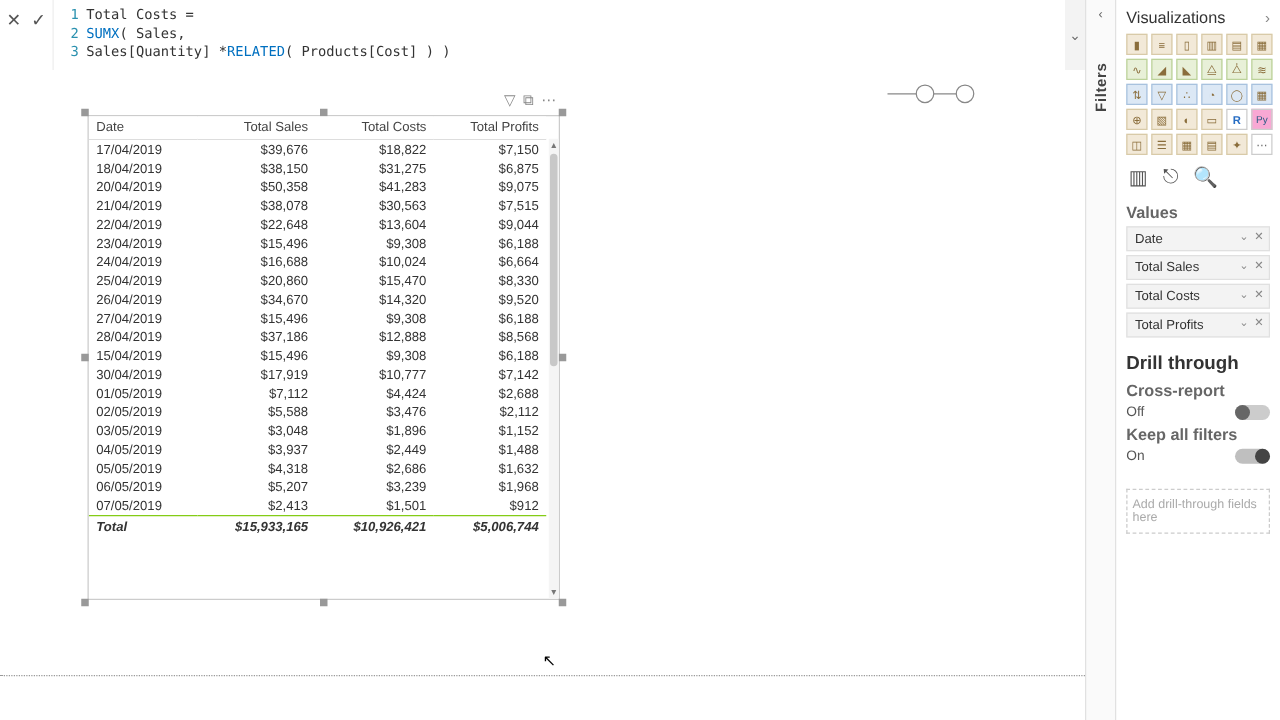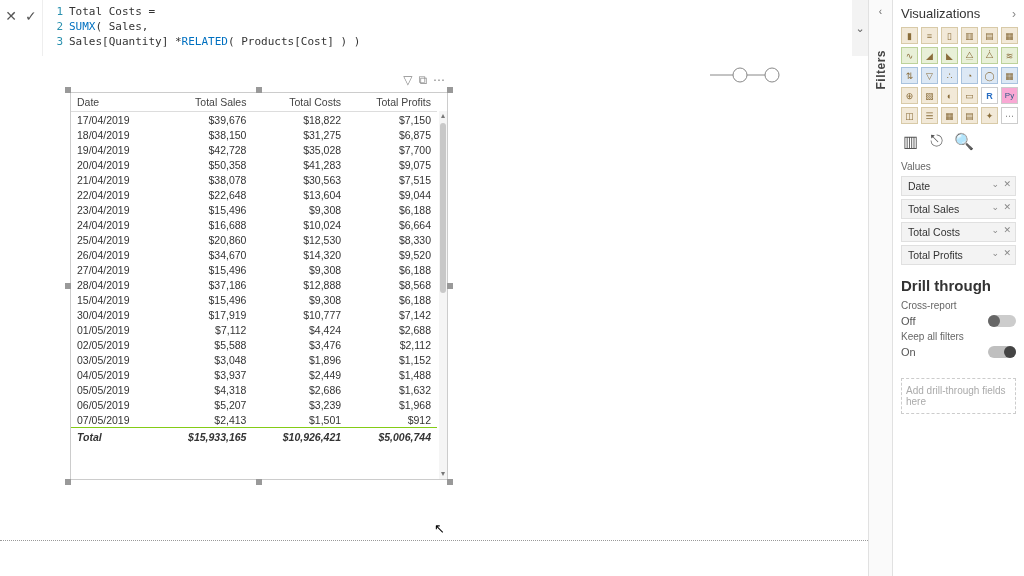--- a/index.html
+++ b/index.html
@@ -59,21 +59,21 @@
   .viz-icon { width: 17px; height: 17px; background: #f2e9d8; border: 1px solid #d8caa8; display:flex; align-items:center; justify-content:center; font-size:9px; color:#8a6d3b; cursor:pointer; }
   .viz-icon.alt { background:#e8f0d8; border-color:#bcd29a; }
   .viz-icon.blue { background:#dce8f5; border-color:#a8c2de; }
   .viz-icon.r { background:#fff; border-color:#ccc; color:#276dc3; font-weight:bold; }
   .viz-icon.py { background:#f9a8d4; border-color:#ccc; color:#2b5b84; font-weight:normal; font-size:8px; }
   .viz-icon.more { background:#fff; border-color:#ccc; color:#666; }
 
   .field-tools { display:flex; gap:12px; margin: 6px 0 10px 2px; }
   .field-tools span { font-size: 16px; color:#555; cursor:pointer; }
 
-  .section-label { font-size: 10px; color: #666; margin: 4px 0; }
+  .section-label { font-size: 13px; color: #666; margin: 4px 0; font-weight: bold; }
   .field-well { background: #f3f3f3; border: 1px solid #e0e0e0; font-size: 10.5px; padding: 3px 20px 3px 6px; margin-bottom: 3px; position: relative; color:#333; cursor:pointer; }
   .field-well .well-icons { position:absolute; right:3px; top:2px; font-size:9px; color:#888; letter-spacing:1px; }
 
   .drill-header { font-size: 15px; color:#333; margin: 12px 0 6px; font-weight:600; }
   .drill-row { display:flex; align-items:center; justify-content:space-between; font-size:11px; color:#555; margin: 4px 0; }
   .toggle { width: 28px; height: 12px; border-radius: 6px; background: #ccc; position: relative; }
   .toggle .knob { width: 12px; height: 12px; border-radius: 50%; background: #666; position: absolute; top:0; }
   .toggle.off .knob { left: 0; }
   .toggle.on { background: #bfbfbf; }
   .toggle.on .knob { right: 0; background:#444; }
@@ -151,26 +151,20 @@
               <td class="num">$18,822</td>
               <td class="num">$7,150</td>
             </tr>
             <tr>
               <td>18/04/2019</td>
               <td class="num">$38,150</td>
               <td class="num">$31,275</td>
               <td class="num">$6,875</td>
             </tr>
             <tr>
-              <td>19/04/2019</td>
-              <td class="num">$42,728</td>
-              <td class="num">$35,028</td>
-              <td class="num">$7,700</td>
-            </tr>
-            <tr>
               <td>20/04/2019</td>
               <td class="num">$50,358</td>
               <td class="num">$41,283</td>
               <td class="num">$9,075</td>
             </tr>
             <tr>
               <td>21/04/2019</td>
               <td class="num">$38,078</td>
               <td class="num">$30,563</td>
               <td class="num">$7,515</td>
@@ -189,21 +183,21 @@
             </tr>
             <tr>
               <td>24/04/2019</td>
               <td class="num">$16,688</td>
               <td class="num">$10,024</td>
               <td class="num">$6,664</td>
             </tr>
             <tr>
               <td>25/04/2019</td>
               <td class="num">$20,860</td>
-              <td class="num">$12,530</td>
+              <td class="num">$15,470</td>
               <td class="num">$8,330</td>
             </tr>
             <tr>
               <td>26/04/2019</td>
               <td class="num">$34,670</td>
               <td class="num">$14,320</td>
               <td class="num">$9,520</td>
             </tr>
             <tr>
               <td>27/04/2019</td>

